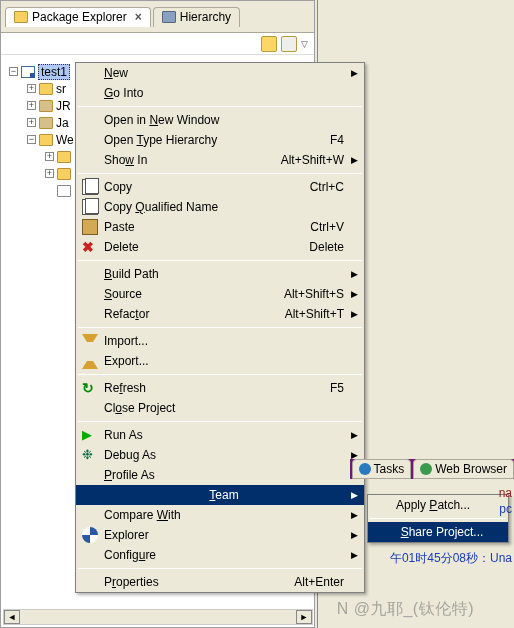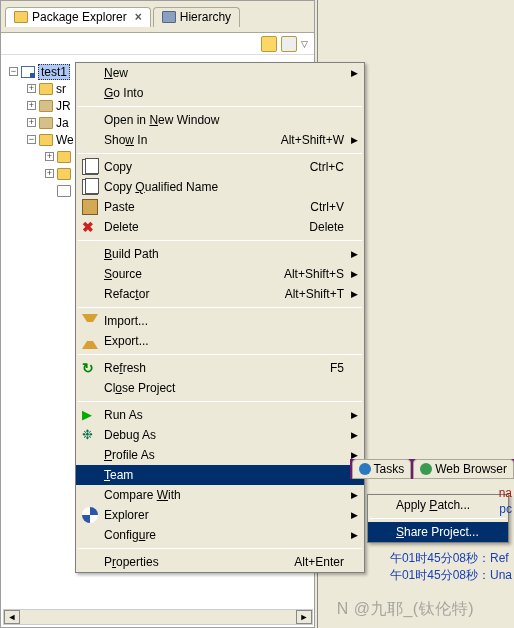--- a/index.html
+++ b/index.html
@@ -21,21 +21,21 @@
 .folder-ico { width:14px; height:12px; background:#f8d060; border:1px solid #b8923a; border-radius:1px; }
 .proj-ico { width:14px; height:12px; background:#fff; border:1px solid #3a6ea5; position:relative; }
 .proj-ico::after{content:"";position:absolute;width:5px;height:5px;background:#2a58a5;right:-1px;bottom:-1px;}
 .sel { background:#aec8f7; border:1px dotted #333; padding:0 2px; }
 
 
 .menu { position:absolute; background:#ece9d8; border:1px solid #808080; box-shadow:2px 2px 3px rgba(0,0,0,.3); }
 .menu-main { left:75px; top:62px; width:290px; }
 .menu-sub { left:367px; top:494px; width:142px; }
 .mi { display:flex; align-items:center; height:20px; padding:0 20px 0 28px; position:relative; color:#000; }
-.mi.hi { background:#002f6c; color:#fff; }
+.mi.hi { background:#002f6c; color:#fff;justify-content:center; }
 .mi .ico { position:absolute; left:6px; width:16px; height:16px; }
 .mi .sc { margin-left:auto; padding-left:20px; }
 .mi .arrow { position:absolute; right:6px; font-size:9px; }
 .sep { height:1px; background:#aca899; margin:3px 2px; border-bottom:1px solid #fff; }
 u { text-decoration:underline; }
 
 
 .i-copy{background:linear-gradient(#fff,#fff);border:1px solid #555;width:12px;height:14px;}
 .i-copy::after{content:"";position:absolute;width:12px;height:14px;border:1px solid #555;background:#fff;left:2px;top:-2px;}
 .i-paste{background:#d4a956;border:1px solid #7a5c24;width:12px;height:14px;}
@@ -132,20 +132,24 @@
       <span class="arrow">▶</span>
     </div>
   <div class="mi">
       <span><u>G</u>o Into</span>
     </div>
   <div class="sep"></div>
   <div class="mi">
       <span>Open in <u>N</u>ew Window</span>
     </div>
   <div class="mi">
+      <span>Open <u>T</u>ype Hierarchy</span>
+      <span class="sc">F4</span>
+    </div>
+  <div class="mi">
       <span>Sho<u>w</u> In</span>
       <span class="sc">Alt+Shift+W</span>
       <span class="arrow">▶</span>
     </div>
   <div class="sep"></div>
   <div class="mi">
       <span class="ico i-copy"></span>
       <span>Copy</span>
       <span class="sc">Ctrl+C</span>
     </div>
@@ -252,17 +256,16 @@
     </div>
   <div class="rtab">
       <span class="gico" style="background:#3a9a50"></span>
       <span>Web Browser</span>
     </div>
 </div>
 
 <div style="position:absolute;right:2px;top:486px;color:#a02020;font-size:12px"><span>na</span></div>
 <div style="position:absolute;right:2px;top:502px;color:#1a3db8;font-size:12px"><span>pc</span></div>
 <div class="console">
-  <div class="l"><span>午01时45分08秒：</span><span>Ref</span></div>
   <div class="l"><span>午01时45分08秒：</span><span>Una</span></div>
 </div>
 
 <div class="watermark">N @九耶_(钛伦特)</div>
 
 </body></html>

